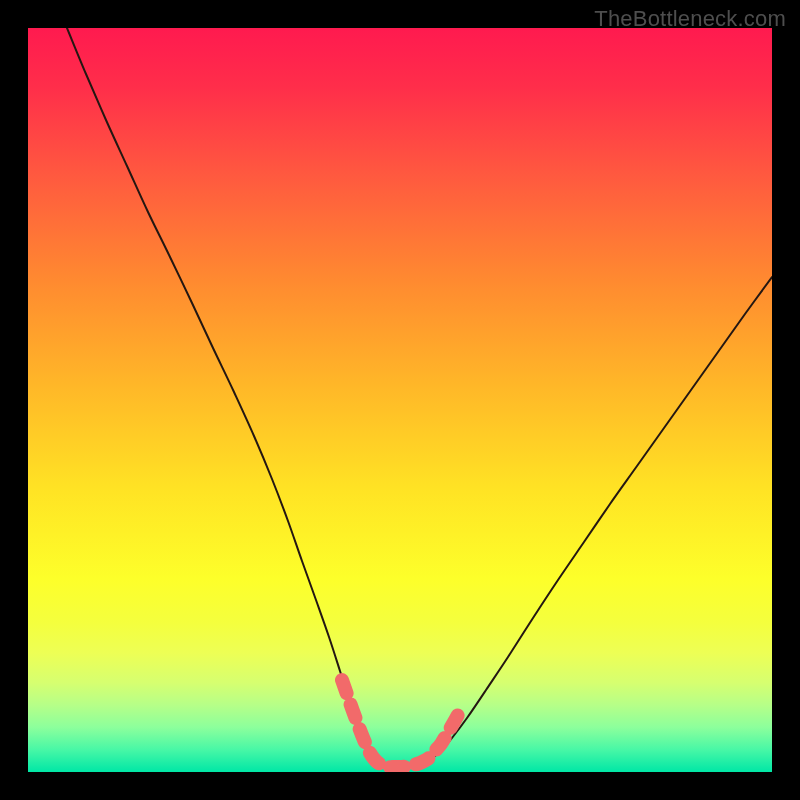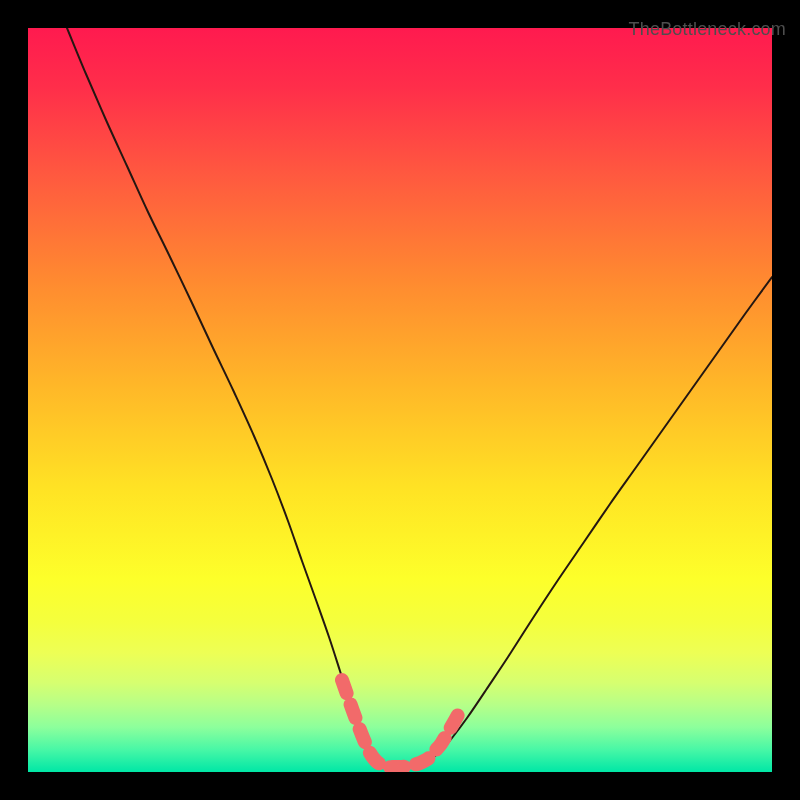--- a/index.html
+++ b/index.html
@@ -12,24 +12,24 @@
     font-family: Arial, Helvetica, sans-serif;
   }
   .stage {
     position: relative;
     width: 800px;
     height: 800px;
     background: #000;
   }
   .watermark {
     position: absolute;
-    top: 19px;
+    top: 6px;
     right: 14px;
     color: #4e4e4e;
-    font-size: 18px;
+    font-size: 22px;
     font-weight: 400;
     letter-spacing: 0.2px;
     z-index: 10;
   }
   .plot {
     position: absolute;
     left: 28px;
     top: 28px;
     width: 744px;
     height: 744px;

